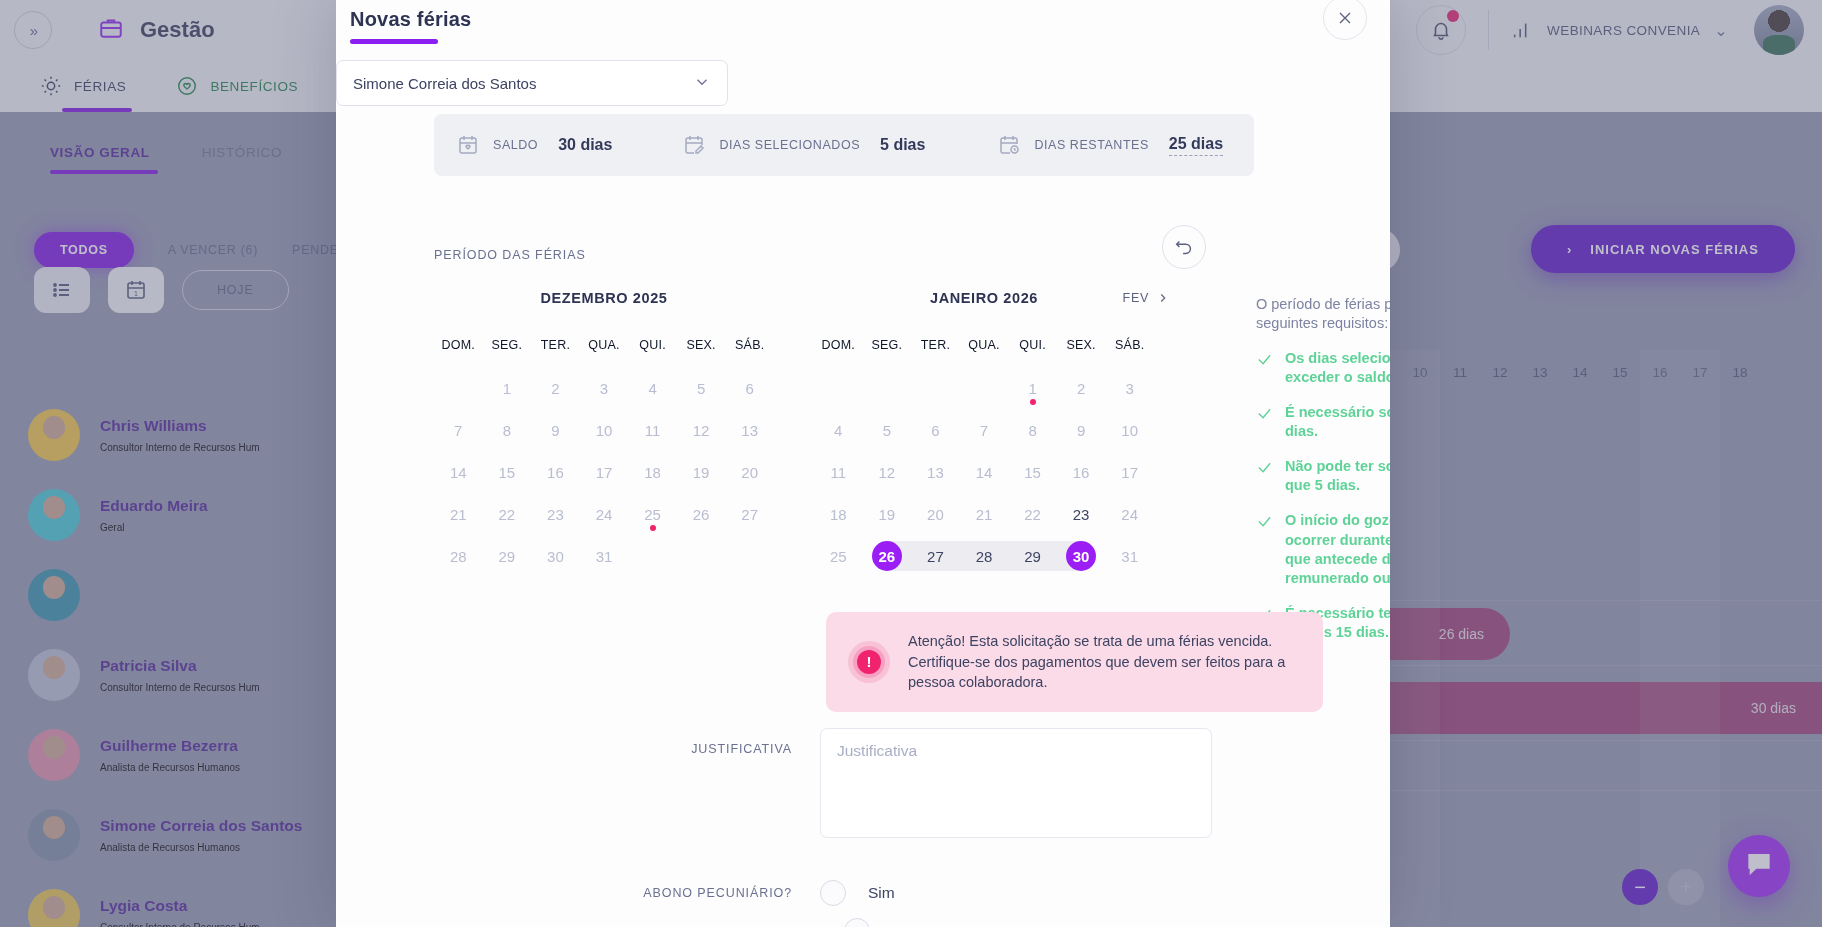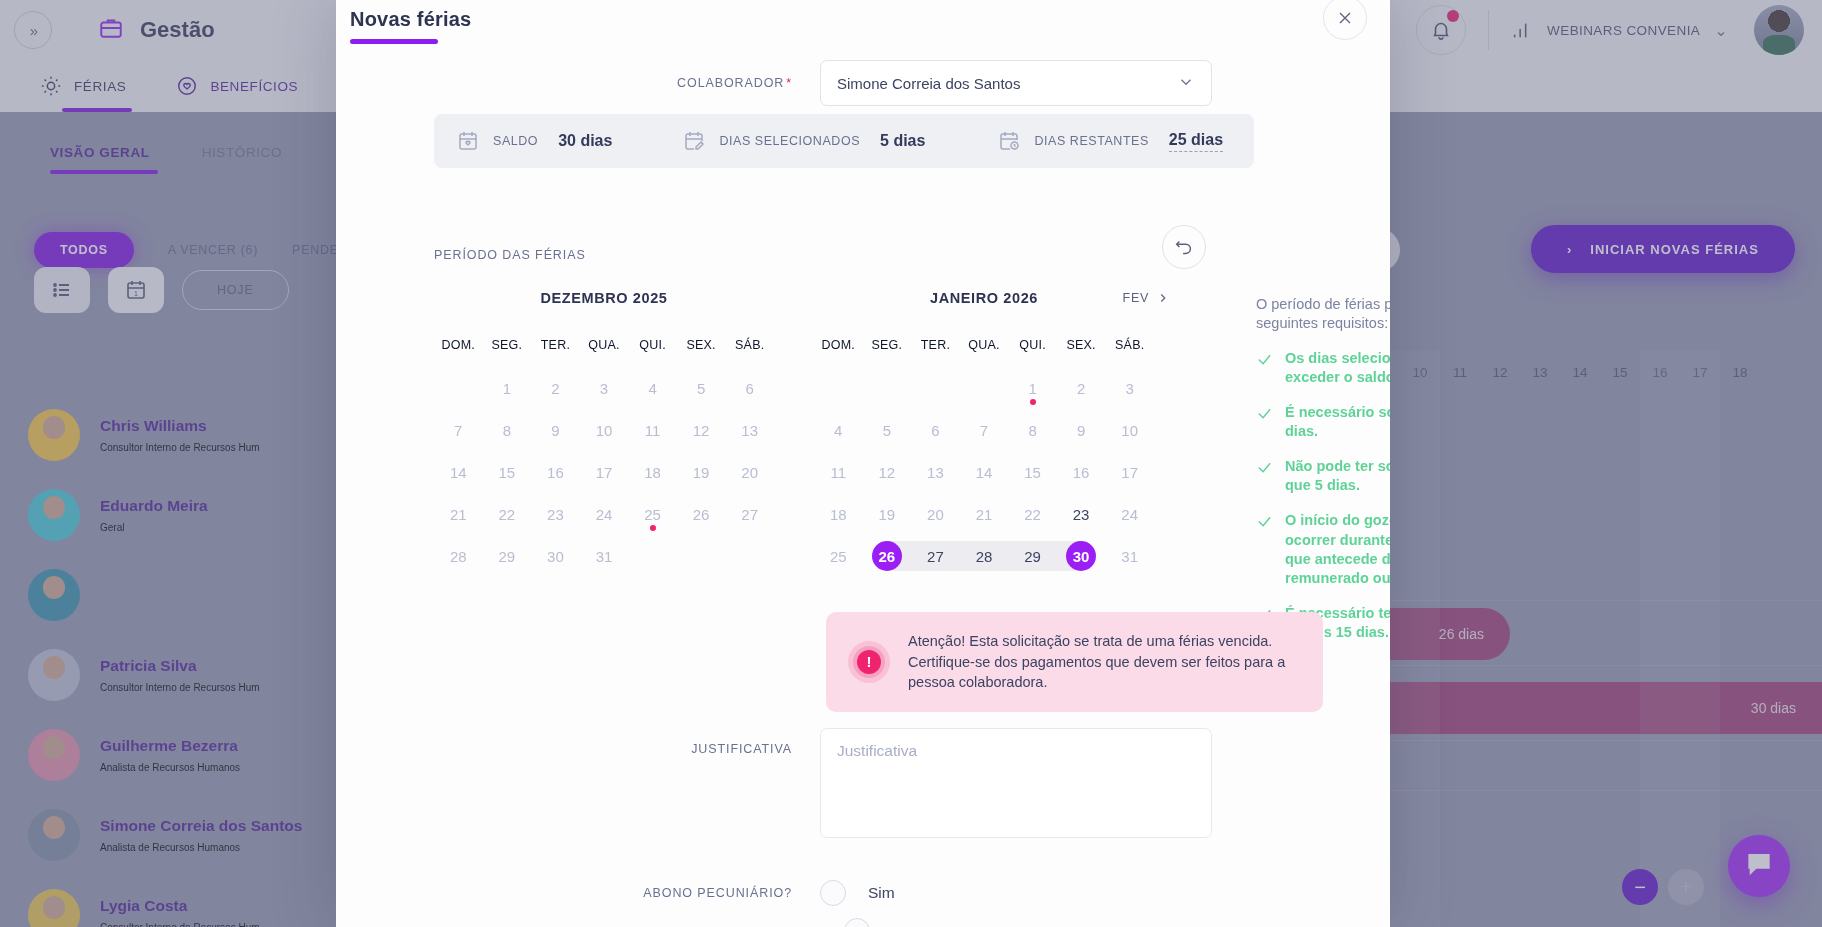--- a/index.html
+++ b/index.html
@@ -40,21 +40,21 @@
   .chev-d { color:#6e7390; font-size:16px; }
   .av-top { width:50px; height:50px; border-radius:50%; margin-left: 26px;
             background: radial-gradient(circle at 50% 32%, #3a2e2a 0 26%, transparent 26%),
                         linear-gradient(#9fa6bd,#6f7d92); overflow:hidden; position:relative; }
   .av-top::after{content:"";position:absolute;left:18%;bottom:0;width:64%;height:40%;
       background:#2f6a4f;border-radius:40% 40% 0 0;}
 
   
   .bg-modtabs { position:absolute; top:60px; left:0; right:0; height:52px; background:#f2f2f6;
                 display:flex; align-items:center; padding-left:40px; gap:50px; }
-  .modtab { display:flex; align-items:center; gap:12px; color:#4c1d95; font-size:13.5px;
+  .modtab { display:flex; align-items:center; gap:12px; color:#15803d; font-size:13.5px;
             letter-spacing:.6px; height:52px; position:relative; }
   .modtab.active { color:#2e3352; }
   .modtab.active::after { content:""; position:absolute; left:22px; right:-6px; bottom:0; height:4px;
                           background:#7a0fe0; border-radius:2px; }
 
   
   .bg-subtabs { position:absolute; top:145px; left:50px; display:flex; gap:52px; }
   .subtab { font-size:13.5px; letter-spacing:.6px; color:#6a6f8c; padding-bottom:14px; position:relative;}
   .subtab.active { color:#4c1d95; font-weight:bold; }
   .subtab.active::after { content:""; position:absolute; left:0; right:-8px; bottom:0; height:4px;
@@ -125,21 +125,21 @@
 
   #row-colab { top:60px; left:0; width:100%; }
   #row-colab .flabel { width:484px; padding-right:28px; }
   .select {
     width:392px; height:46px; border:1px solid #e0e2ec; border-radius:7px; background:#fff;
     display:flex; align-items:center; padding:0 16px; font-size:15px; color:#3d4362;
   }
   .select .chev { margin-left:auto; color:#6e7390; }
 
   .stats {
-    position:absolute; top:114px; left:98px; width:820px; height:54px; border-radius:8px;
+    position:absolute; top:114px; left:98px; width:820px; height:62px; border-radius:8px;
     background:#eff0f4; display:flex; align-items:center;text-align:center;
   }
   .stat { display:flex; align-items:center; gap:13px; }
   #stat-0 { margin-left:22px; }
   #stat-1 { margin-left:70px; }
   #stat-2 { margin-left:72px; }
   .stat .sl { font-size:12.5px; letter-spacing:.55px; color:#6a7090; }
   .stat .sv { font-size:16px; font-weight:bold; color:#343a5c; margin-left:7px; }
   .sv.dashed { border-bottom:1px dashed #9aa0bb; padding-bottom:2px; }
 
@@ -397,23 +397,20 @@
     <div class="uline"></div>
   </div>
 
   <div class="m-close">
     <svg width="20" height="20" viewBox="0 0 24 24" fill="none" stroke="currentColor" stroke-width="1.6">
         <path d="M6 6l12 12M18 6L6 18"></path>
       </svg>
   </div>
 
   <div class="field-row" id="row-colab">
-    <div class="flabel">
-      <span>COLABORADOR</span><span class="req">*</span>
-    </div>
     <div class="select">
       <span>Simone Correia dos Santos</span>
       <span class="chev">
         <svg width="18" height="18" viewBox="0 0 24 24" fill="none" stroke="currentColor" stroke-width="1.7">
             <path d="M6 9l6 6 6-6"></path>
           </svg>
       </span>
     </div>
   </div>
 

